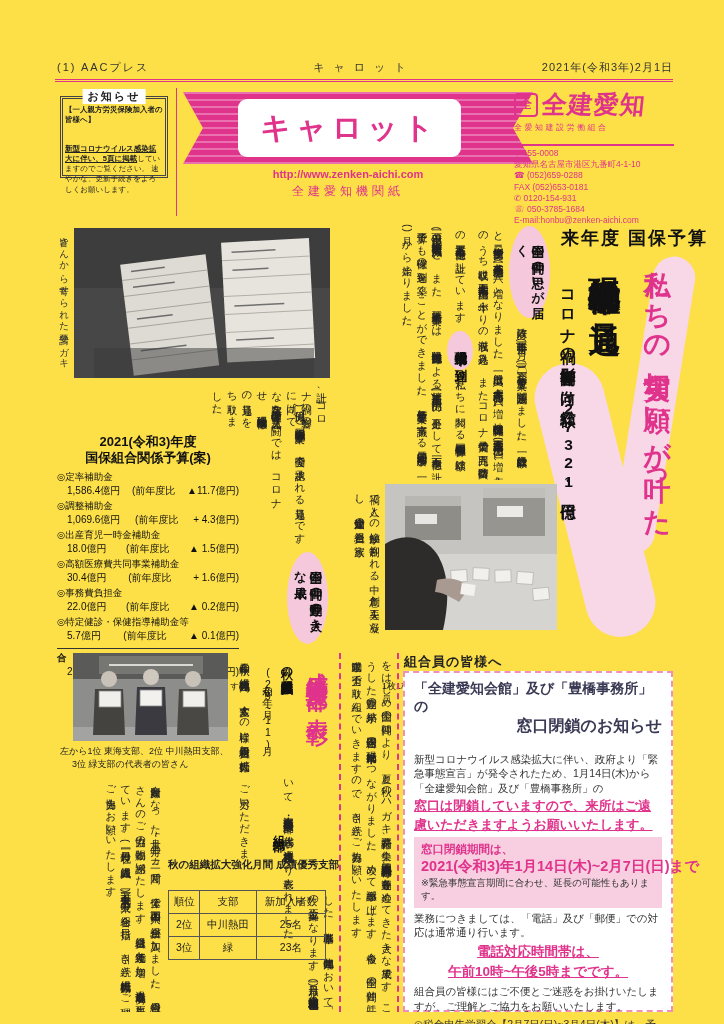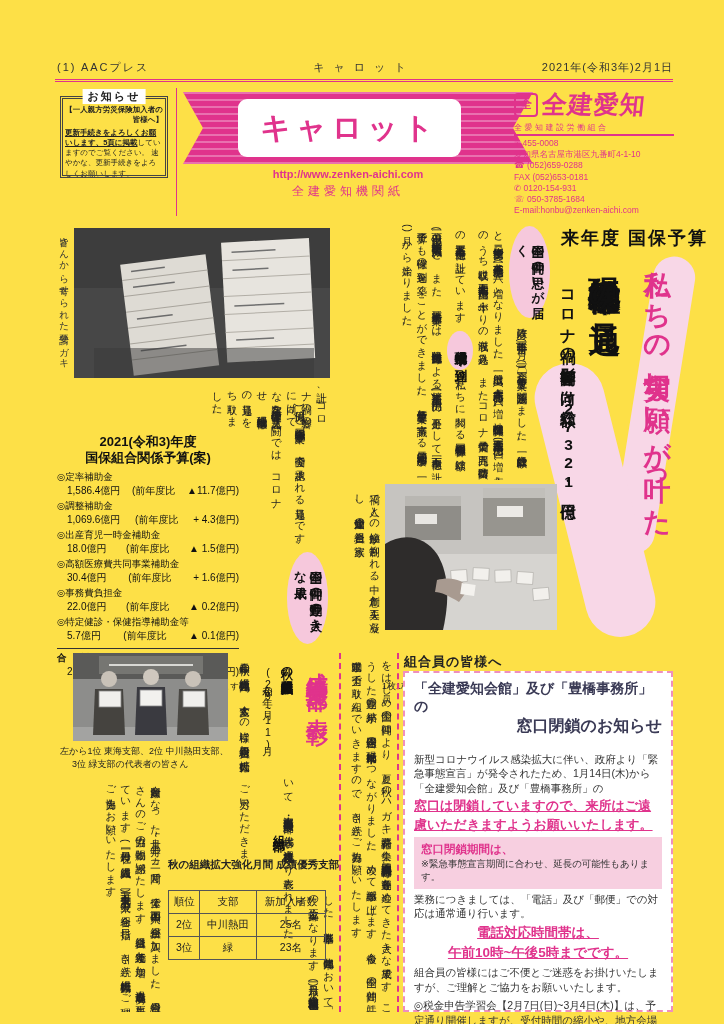--- a/index.html
+++ b/index.html
@@ -19,21 +19,21 @@
   .hdr-center { position:absolute; left:0; right:0; text-align:center; letter-spacing:9px; }
   .hdr-right { position:absolute; right:0; top:0; letter-spacing:1px; }
   .rule-double { left:55px; top:79px; width:618px; height:3px;
     border-top:1px solid #e0338c; border-bottom:1px solid #e0338c; }
 
   
   .notice { left:60px; top:96px; width:108px; height:82px; border:1px solid #444; padding:8px 4px 3px 4px; }
   .notice::before { content:""; position:absolute; inset:1px; border:1px solid #444; pointer-events:none; }
   .notice-title { position:absolute; top:-8px; left:50%; transform:translateX(-50%);
     background:#fff; padding:0 5px; font-size:11px; font-weight:bold; letter-spacing:2px; white-space:nowrap; z-index:2;}
-  .notice-aud { font-size:7.5px; font-weight:bold; text-align:right; margin-bottom:3px; }
+  .notice-aud { font-size:7.5px; font-weight:bold; text-align:left; margin-bottom:19px; }
   .notice-body { font-size:7.5px; line-height:1.35; }
   .notice-emph { font-weight:bold; text-decoration:underline; }
 
   
   .ribbon { left:183px; top:92px; width:350px; height:72px; background:#e0338c;
     clip-path:polygon(0 0,100% 0,calc(100% - 20px) 50%,100% 100%,0 100%,20px 50%); }
   .ribbon-stripes { position:absolute; inset:0;
     background:repeating-linear-gradient(0deg, rgba(255,255,255,.30) 0 2px, rgba(255,255,255,0) 2px 7px); }
   .ribbon-panel { position:absolute; left:55px; right:72px; top:7px; bottom:7px;
     background:#fff; border-radius:9px; display:flex; align-items:center; justify-content:center; }
@@ -41,21 +41,21 @@
   .mast-url  { left:208px; top:168px; width:280px; text-align:center; font-size:11px; font-weight:bold; color:#e0338c; }
   .mast-tag  { left:208px; top:183px; width:280px; text-align:center; font-size:12px; color:#e0338c; letter-spacing:4px; }
   .vline-pink { width:0; border-left:1px solid #e0338c; }
 
   
   .org { left:514px; top:88px; width:160px; }
   .org-row { display:flex; align-items:center; gap:4px; }
   .org-stamp { width:24px; height:24px; border:2px solid #e0338c; border-radius:4px; color:#e0338c;
     font-size:12px; display:flex; align-items:center; justify-content:center; font-weight:bold; }
   .org-name { color:#e0338c; font-size:25px; font-weight:bold; transform:skewX(-6deg); letter-spacing:1px; white-space:nowrap; }
-  .org-sub { color:#e0338c; font-size:8px; letter-spacing:2.5px; border-bottom:2px solid #e0338c; padding-bottom:1px; margin:1px 0 2px 0; white-space:nowrap; }
+  .org-sub { color:#e0338c; font-size:8px; letter-spacing:2.5px; border-bottom:2px solid #e0338c; padding-bottom:11px; margin:1px 0 2px 0; white-space:nowrap; }
   .org-addr { color:#e0338c; font-size:8.5px; line-height:1.32; white-space:nowrap; }
 
   
   .kicker { left:561px; top:226px; font-size:18px; font-weight:bold; color:#111; letter-spacing:2px; white-space:nowrap; }
   .deco1 { left:633px; top:255px; width:42px; height:300px; background:#f8d7e7; border-radius:40px; transform:rotate(9deg); }
   .deco2 { left:560px; top:360px; width:70px; height:280px; background:#f8d7e7; border-radius:46px; transform:rotate(-14deg); }
   .hl-catch { left:639px; top:250px; height:400px; font-size:27px; font-weight:bold; color:#e0338c; letter-spacing:2px; }
   .hl-main  { left:583px; top:252px; height:410px; font-size:32px; font-weight:bold; color:#111; letter-spacing:1px; }
   .hl-sub   { left:557px; top:280px; height:380px; font-size:15.5px; font-weight:bold; color:#111; letter-spacing:1px; }
 
@@ -115,21 +115,21 @@
     <span class="hdr-left">(1) AACプレス</span>
     <span class="hdr-center">キャロット</span>
     <span class="hdr-right">2021年(令和3年)2月1日</span>
   </div>
   <div class="abs rule-double"></div>
 
   <div class="abs notice">
     <div class="notice-title">お知らせ</div>
     <div class="notice-aud">【一人親方労災保険加入者の皆様へ】</div>
     <div class="notice-body">
-      <span class="notice-emph">更新手続きをよろしくお願いします、5頁に掲載</span><span>していますのでご覧ください。</span>
+      <span class="notice-emph">新型コロナウイルス感染拡大に伴い、5頁に掲載</span><span>していますのでご覧ください。</span>
       <span>速やかな、更新手続きをよろしくお願いします。</span>
     </div>
   </div>
 
   <div class="abs vline-pink" style="left:176px; top:88px; height:128px;"></div>
 
   <div class="abs ribbon">
     <div class="ribbon-stripes"></div>
     <div class="ribbon-panel">
       <span class="ribbon-title">キャロット</span>
@@ -365,20 +365,21 @@
   <div class="abs v body-v" style="left:344px; top:653px; width:50px; height:359px;">をはじめ全国の仲間により、夏と秋のハガキ要請行動、集会、地元国会議員要請行動等、各運動を進めてきた大きな成果です。こうした運動の結果が、国保組合の現行補助水準につながりました。改めて感謝申し上げます。今後も、全国の仲間と共に予算要求運動に全力で取り組んでいきますので、引き続きご協力お願いいたします。</div>
 
   <div class="abs cl-hdr">組合員の皆様へ</div>
   <div class="abs clbox">
     <div class="cl-t1">「全建愛知会館」及び「豊橋事務所」の</div>
     <div class="cl-t2">窓口閉鎖のお知らせ</div>
     <div class="cl-p">新型コロナウイルス感染拡大に伴い、政府より「緊急事態宣言」が発令されたため、1月14日(木)から「全建愛知会館」及び「豊橋事務所」の</div>
     <div class="cl-e1">窓口は閉鎖していますので、来所はご遠慮いただきますようお願いいたします。</div>
     <div class="cl-period">
       <div class="l1">窓口閉鎖期間は、</div>
+      <div class="l2">2021(令和3)年1月14日(木)~2月7日(日)まで</div>
       <div class="l3">※緊急事態宣言期間に合わせ、延長の可能性もあります。</div>
     </div>
     <div class="cl-p">業務につきましては、「電話」及び「郵便」での対応は通常通り行います。</div>
     <div class="cl-e2">
       <div>電話対応時間帯は、</div>
       <div>午前10時~午後5時までです。</div>
     </div>
     <div class="cl-p">組合員の皆様にはご不便とご迷惑をお掛けいたしますが、ご理解とご協力をお願いいたします。</div>
     <div class="cl-p" style="margin-top:4px;">◎税金申告学習会【2月7日(日)~3月4日(木)】は、予定通り開催しますが、受付時間の縮小や、地方会場が閉鎖された場合は、組合事務所を代替会場とします。</div>
   </div>

